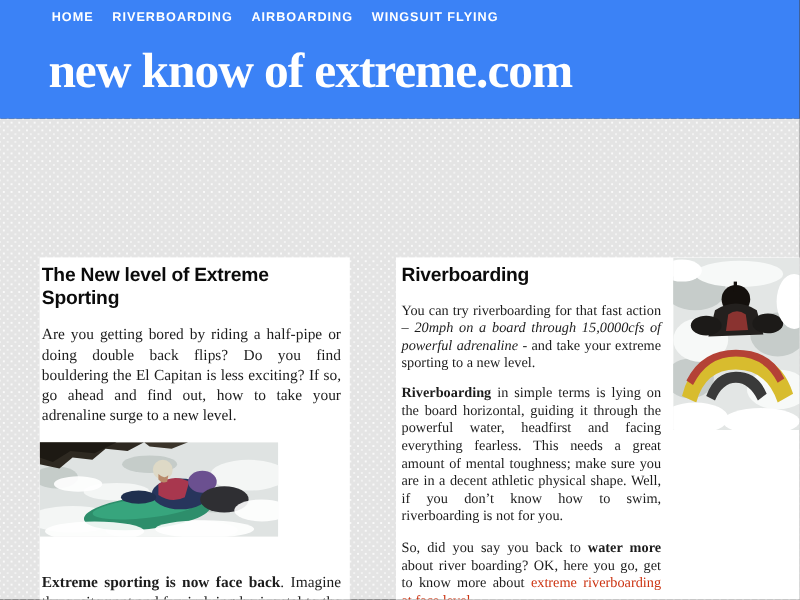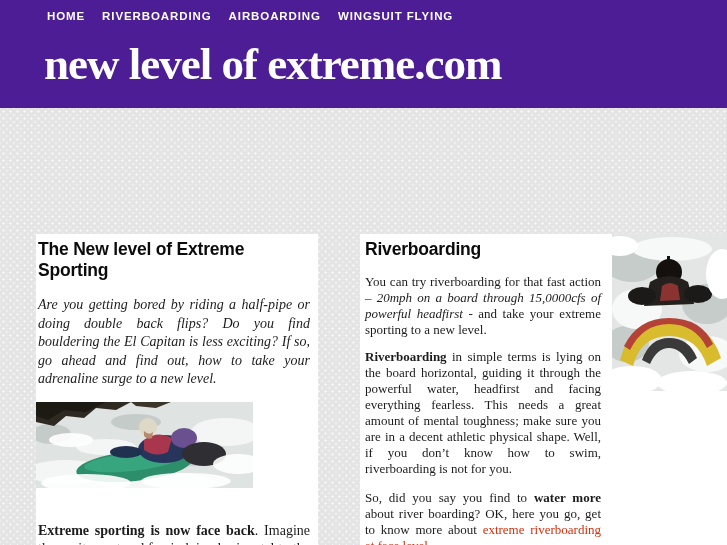--- a/index.html
+++ b/index.html
@@ -4,21 +4,21 @@
 <style>
   html,body{margin:0;padding:0;}
   body{
     width:727px;height:545px;overflow:hidden;background:#000;
     font-family:"Liberation Serif", serif;
     position:relative;
   }
   
   .site-header{
     position:absolute;left:0;top:0;width:727px;height:108px;
-    background:#4c1d95;
+    background:#3b82f6;
   }
   .main-nav{
     position:absolute;left:47px;top:10px;display:flex;gap:17px;
   }
   .main-nav a{
     font-family:"Liberation Sans", sans-serif;
     font-weight:bold;font-size:11.5px;letter-spacing:.9px;
     color:#fff;text-decoration:none;white-space:nowrap;
   }
   .site-title{
@@ -50,21 +50,21 @@
   }
   h1.col-head,h2.col-head{
     font-family:"Liberation Sans", sans-serif;font-weight:bold;
     font-size:17.5px;letter-spacing:-.2px;color:#0b0b0b;margin:0;
   }
   .left-panel h1{margin-top:2px;}
   .left-panel p{
     font-size:14px;line-height:18.5px;text-align:justify;color:#1c1c1c;
     margin:0;
   }
-  .lead-italic{font-style:italic;margin-top:15px !important;}
+  .lead-italic{margin-top:15px !important;}
   .photo{display:block;}
   .photo-left{margin:13px 0 0 -2px;width:217px;height:86px;}
   .p-face{margin-top:34px !important;}
   b{font-weight:bold;}
   
   .article{position:relative;box-sizing:border-box;}
   .article-river{min-height:310px;border-bottom:1px dotted #3c3c3c;}
   .art-text{width:241px;padding-left:5px;box-sizing:border-box;}
   .article h2{padding-left:5px;}
   .article-river h2{padding-top:5px;margin-bottom:14px;}
@@ -79,21 +79,21 @@
 </head>
 <body>
 
 <header class="site-header">
   <nav class="main-nav">
     <a href="#">HOME</a>
     <a href="#">RIVERBOARDING</a>
     <a href="#">AIRBOARDING</a>
     <a href="#">WINGSUIT FLYING</a>
   </nav>
-  <div class="site-title">new level of extreme.com</div>
+  <div class="site-title">new know of extreme.com</div>
 </header>
 
 <div class="content-bg">
 
   <section class="left-panel">
     <h1 class="col-head">The New level of Extreme Sporting</h1>
     <p class="lead-italic">Are you getting bored by riding a half-pipe or doing double back flips? Do you find bouldering the El Capitan is less exciting? If so, go ahead and find out, how to take your adrenaline surge to a new level.</p>
 
     <svg class="photo photo-left" viewBox="0 0 217 86" preserveAspectRatio="none" xmlns="http://www.w3.org/2000/svg">
       <rect width="217" height="86" fill="#dfe3e2"></rect>
@@ -129,23 +129,23 @@
     </svg>
 
     <p class="p-face"><b>Extreme sporting is now face back</b><span>. Imagine the excitement and fun in lying horizontal to the gravity, going in a forward motion, head first!</span></p>
 
   </section>
 
   <section class="main-panel">
 
     <article class="article article-river">
       <h2 class="col-head">Riverboarding</h2>
-      <p class="art-text"><span>You can try riverboarding for that fast action – </span><i>20mph on a board through 15,0000cfs of powerful headfirst</i><span> - and take your extreme sporting to a new level.</span></p>
+      <p class="art-text"><span>You can try riverboarding for that fast action – </span><i>20mph on a board through 15,0000cfs of powerful adrenaline</i><span> - and take your extreme sporting to a new level.</span></p>
       <p class="art-text"><b>Riverboarding</b><span> in simple terms is lying on the board horizontal, guiding it through the powerful water, headfirst and facing everything fearless. This needs a great amount of mental toughness; make sure you are in a decent athletic physical shape. Well, if you don’t know how to swim, riverboarding is not for you.</span></p>
-      <p class="art-text p-know"><span>So, did you say you find to </span><b>water more</b><span> about river boarding? OK, here you go, get to know more about </span><a href="#" class="inline-link">extreme riverboarding at face level.</a></p>
+      <p class="art-text p-know"><span>So, did you say you back to </span><b>water more</b><span> about river boarding? OK, here you go, get to know more about </span><a href="#" class="inline-link">extreme riverboarding at face level.</a></p>
 
       <svg class="photo photo-river" viewBox="0 0 115 157" preserveAspectRatio="none" xmlns="http://www.w3.org/2000/svg">
         <rect width="115" height="157" fill="#e3e6e5"></rect>
         <g fill="#c6ccca">
             <ellipse cx="20" cy="30" rx="28" ry="18"></ellipse>
             <ellipse cx="95" cy="70" rx="25" ry="20"></ellipse>
             <ellipse cx="15" cy="110" rx="22" ry="18"></ellipse>
           </g>
         <g fill="#f7f9f8">
             <ellipse cx="60" cy="15" rx="40" ry="12"></ellipse>

